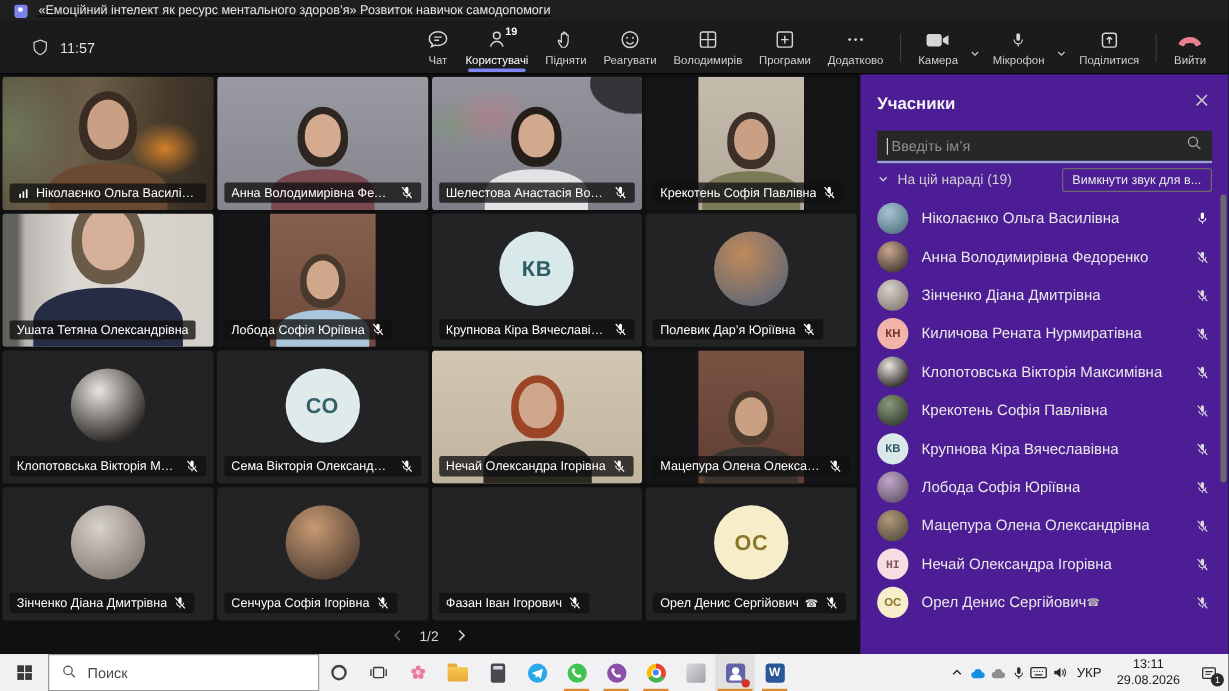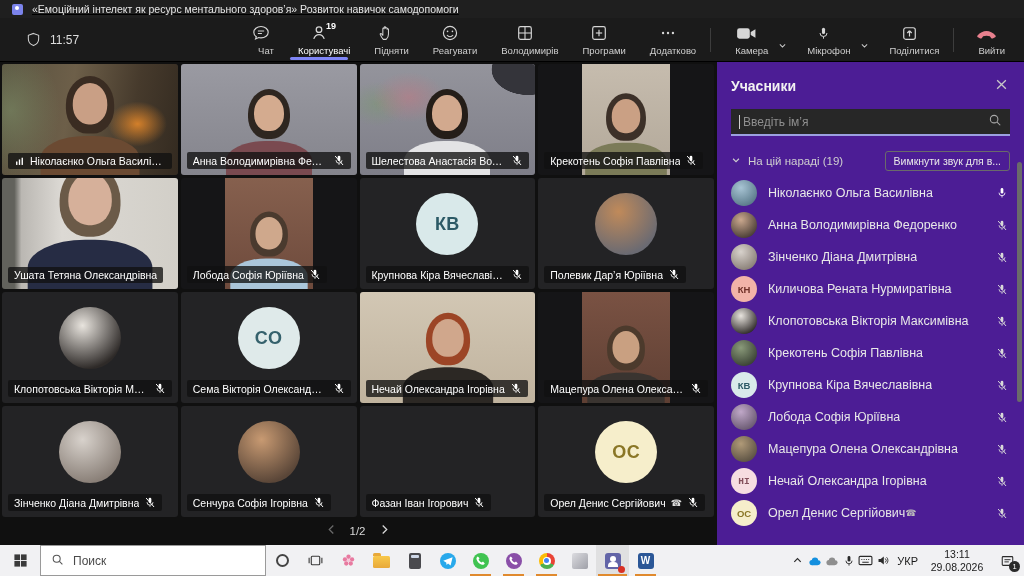--- a/index.html
+++ b/index.html
@@ -16,21 +16,21 @@
 
   
   .toolbar { position:absolute; top:18px; left:0; right:0; height:44px; background:#1b1b1b;
     border-bottom:1px solid #000; display:flex; align-items:center; }
   .tb-left { display:flex; align-items:center; gap:9px; margin-left:26px; color:#cfcfcf; }
   .tb-left svg { display:block; }
   .timer { font-size:12px; color:#dedede; }
   .tb-right { margin-left:auto; display:flex; align-items:center; padding-right:12px; }
   .tb-item { display:flex; flex-direction:column; align-items:center; justify-content:center; gap:2px;
     height:44px; padding:0 7px; position:relative; color:#d6d6d6; cursor:default; }
-  .tb-item .lbl { font-size:9.5px; color:#cfcfcf; white-space:nowrap;margin-left:10px; }
+  .tb-item .lbl { font-size:9.5px; color:#cfcfcf; white-space:nowrap; }
   .tb-item.active .lbl { color:#fff;text-align:center; }
   .tb-item.active::after { content:''; position:absolute; bottom:2px; left:9px; right:9px; height:3px;
     border-radius:2px; background:var(--accent,#7f85f5); }
   .tb-ico { position:relative; height:19px; display:flex; align-items:center; }
   .tb-ico .badge { position:absolute; left:calc(100% - 2px); top:-3px; font-size:9px; font-weight:bold; color:#fff; }
   .dev-group { display:flex; align-items:center; }
   .chev { color:#c8c8c8; padding:2px 3px; margin-top:10px; }
   .tb-divider { width:1px; height:24px; background:#3d3d3d; margin:0 7px; }
   .leave-item .tb-ico { color:#e8808e; }
 
@@ -84,21 +84,21 @@
   .panel-head { display:flex; align-items:center; justify-content:space-between; margin-top:13px; }
   .panel-title { font-size:14px; font-weight:bold; color:#f2f2f2; }
   .panel-close { color:#c8c8c8; padding:2px; }
   .search-box { margin-top:12px; height:27px; background:#272727; border-bottom:2px solid #9ca0e0;
     display:flex; align-items:center; padding:0 8px; }
   .search-box .caret { width:1px; height:14px; background:#cfcfcf; margin-right:3px; }
   .search-ph { flex:1; font-size:12px; color:#8f8f8f; }
   .search-box svg { color:#aaa; }
   .invite-btn { margin-top:10px; height:27px; border:1px solid #5a5a5a; border-radius:3px;
     display:flex; align-items:center; justify-content:center; gap:7px; color:#f0f0f0; font-size:12px; font-weight:bold; }
-  .section-row { margin-top:15px; display:flex; align-items:center;justify-content:space-between; }
+  .section-row { margin-top:4px; display:flex; align-items:center;justify-content:space-between; }
   .section-label { display:flex; align-items:center; gap:7px; color:#cfcfcf; font-size:11.5px; }
   .muteall-btn { margin-left:auto; border:1px solid #6a6a6a; border-radius:3px; padding:3px 8px;
     font-size:10.5px; color:#e8e8e8; background:transparent; white-space:nowrap; }
   .plist { margin-top:6px; }
   .prow { display:flex; align-items:center; height:32px; }
   .pavatar { width:26px; height:26px; border-radius:50%; flex:0 0 auto; display:flex; align-items:center;
     justify-content:center; font-size:9.5px; font-weight:bold; }
   .pname { margin-left:11px; font-size:12.5px; color:#e8e8e8; white-space:nowrap; overflow:hidden; text-overflow:ellipsis; }
   .pmic { margin-left:auto; color:#d8d8d8; display:flex; padding-right:2px; }
   .pmic.on { color:#fff; }

